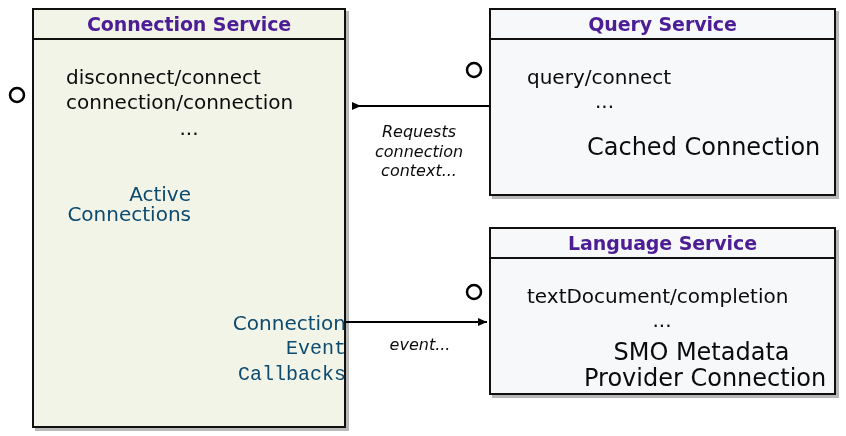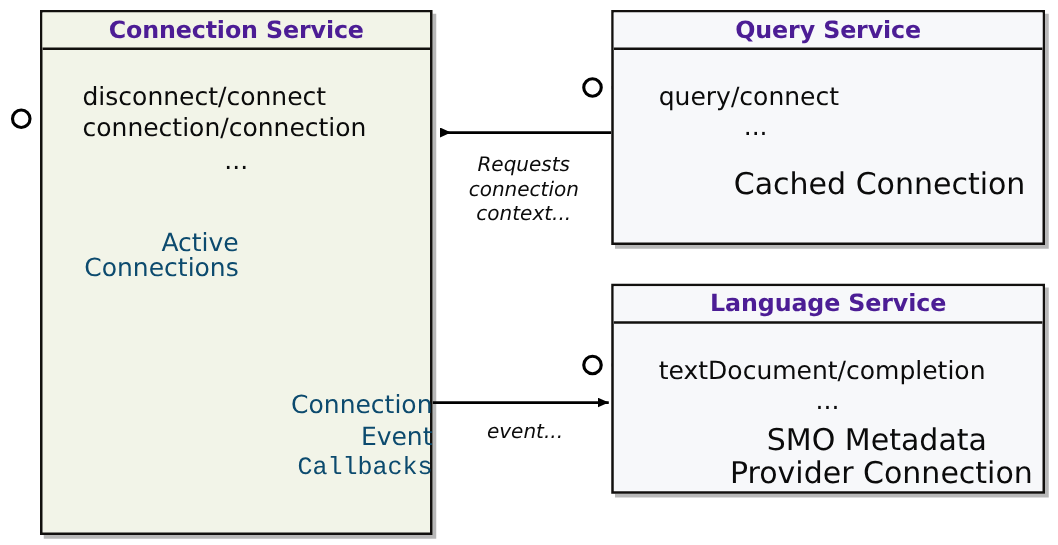--- a/index.html
+++ b/index.html
@@ -203,21 +203,21 @@
     </div>
     <div class="box-body">
       <div class="api-line" style="left:32px; top:28px;">disconnect/connect</div>
       <div class="api-line" style="left:32px; top:53px;">connection/connection</div>
       <div class="ellipsis-line" style="left:0; right:0; top:80px; text-align:center;">...</div>
 
       <div class="caption" style="left:12px; top:145px; width:145px;">Active</div>
       <div class="caption" style="left:12px; top:165px; width:145px;">Connections</div>
 
       <div class="caption" style="left:172px; top:274px; width:140px;">Connection</div>
-      <div class="caption" style="left:172px; top:300px; width:140px;">Event</div>
+      <div class="caption" style="left:172px; top:300px; width:140px;font-family:Liberation Mono, monospace;">Event</div>
       <div class="caption" style="left:172px; top:326px; width:140px;font-family:Liberation Mono, monospace;">Callbacks</div>
     </div>
   </div>
 
   <div class="component-box" id="query-service">
     <div class="box-header">
       <span class="title">Query Service</span>
     </div>
     <div class="box-body">
       <div class="api-line" style="left:36px; top:28px;">query/connect</div>

